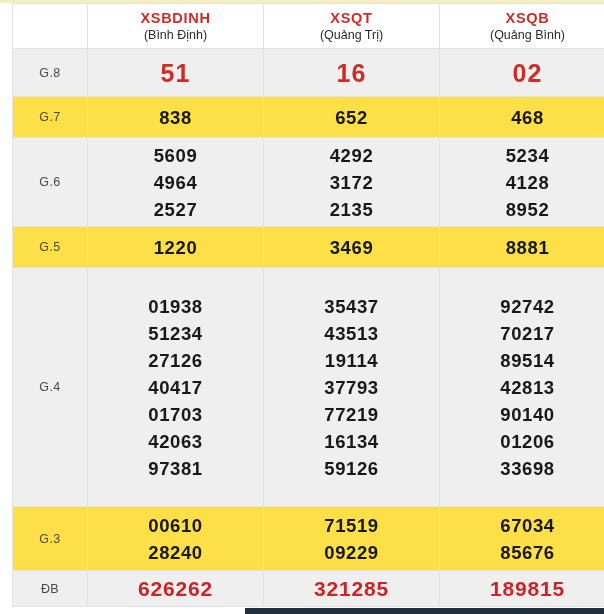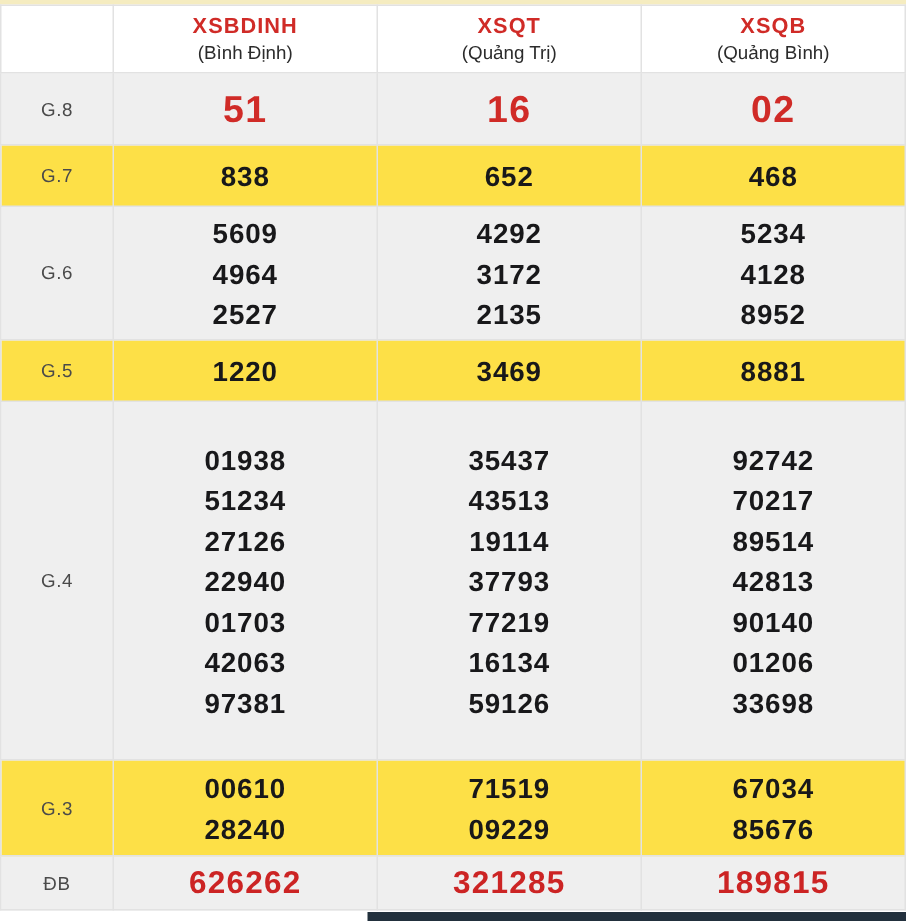--- a/index.html
+++ b/index.html
@@ -13,20 +13,21 @@
     font-family: "Liberation Sans", sans-serif;
     overflow: hidden;
   }
   #lottery-table {
     width: 604px;
     height: 614px;
     position: relative;
     box-sizing: border-box;
     border-top: 3px solid #f5ecc0;
     background: #ffffff;
+    padding-left: 12px;
   }
   table.result {
     width: 604px;
     border-collapse: collapse;
     table-layout: fixed;
     font-family: "Liberation Sans", sans-serif;
   }
   table.result col.c-label { width: 75px; }
   table.result col.c-prov  { width: 176px; }
 
@@ -203,21 +204,21 @@
             <span class="num">8881</span>
           </td>
       </tr>
 
       <tr class="row-odd r-g4">
         <td class="rowlabel">G.4</td>
         <td class="nums">
             <span class="num">01938</span>
             <span class="num">51234</span>
             <span class="num">27126</span>
-            <span class="num">22940</span>
+            <span class="num">40417</span>
             <span class="num">01703</span>
             <span class="num">42063</span>
             <span class="num">97381</span>
           </td>
         <td class="nums">
             <span class="num">35437</span>
             <span class="num">43513</span>
             <span class="num">19114</span>
             <span class="num">37793</span>
             <span class="num">77219</span>

